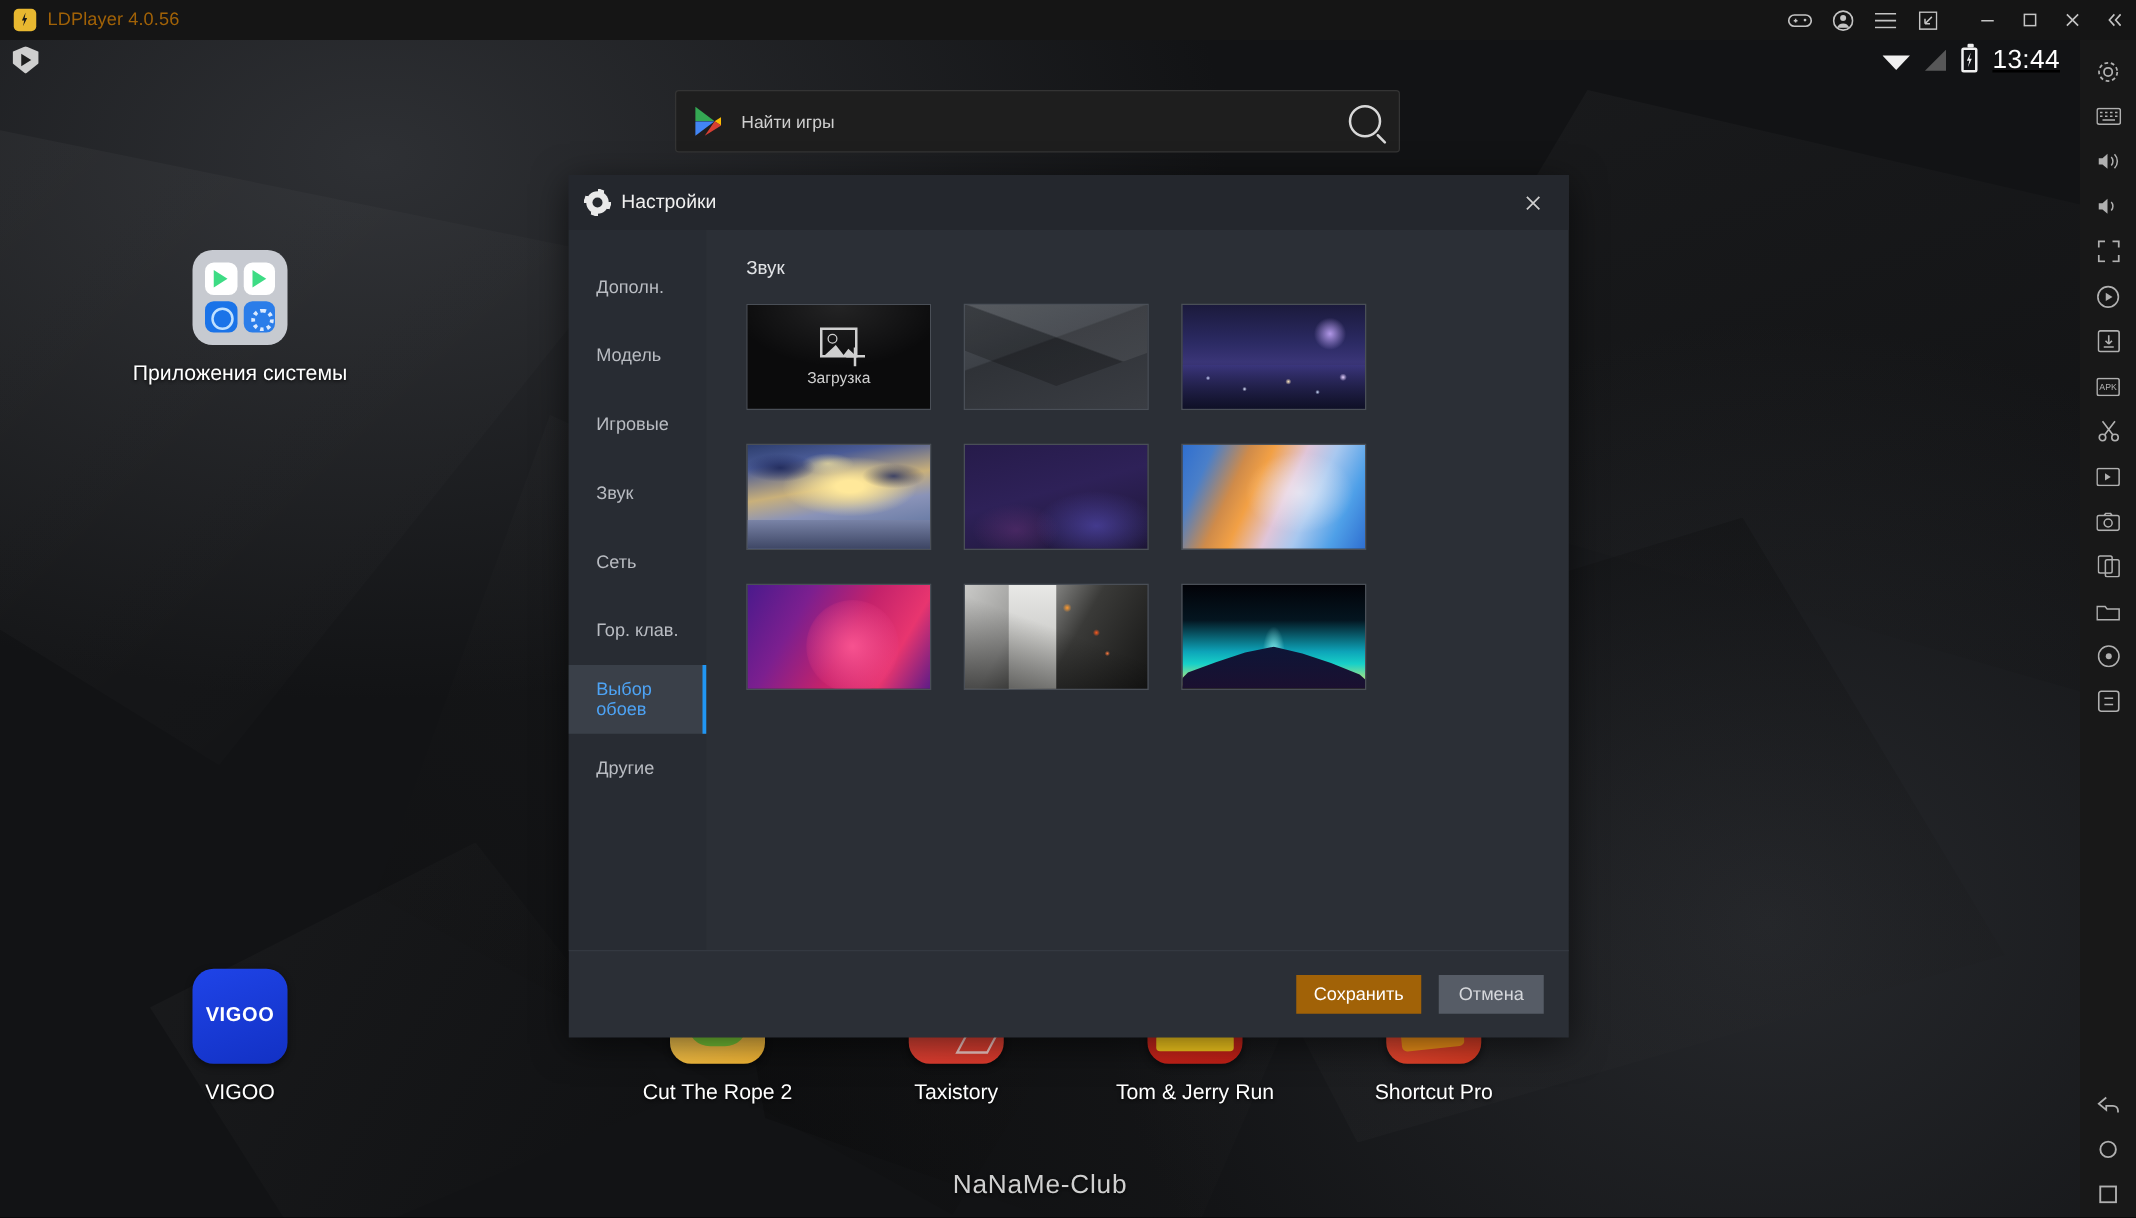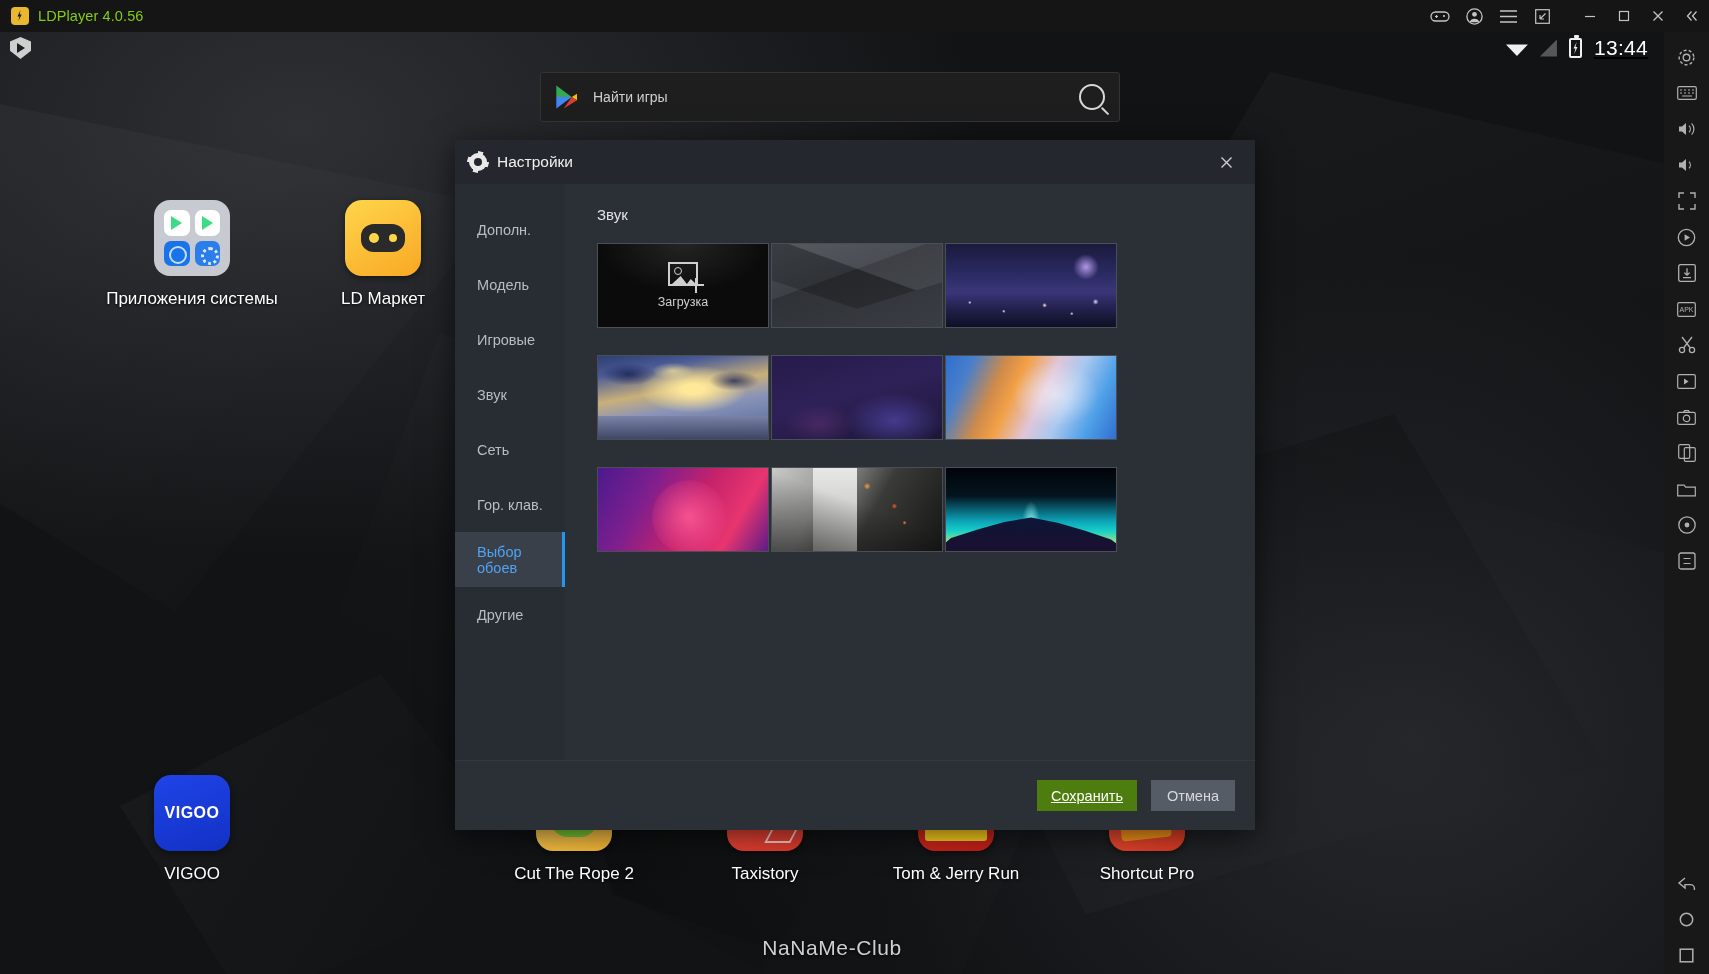--- a/index.html
+++ b/index.html
@@ -33,21 +33,21 @@
     position: relative; flex: none;
   }
   .tb-logo::after {
     content: "";
     position: absolute; left: 6px; top: 3px;
     width: 5px; height: 11px;
     background: #1a1a1a;
     clip-path: polygon(70% 0, 10% 58%, 48% 58%, 28% 100%, 95% 40%, 55% 40%);
   }
   .tb-title {
-    font-size: 14.5px; color: #84cc16; letter-spacing: .1px;
+    font-size: 14.5px; color: #a16207; letter-spacing: .1px;
   }
   .tb-right { margin-left: auto; display: flex; align-items: center; height: 32px; }
   .tb-icon {
     width: 34px; height: 32px;
     display: flex; align-items: center; justify-content: center;
     color: #c4c4c4;
   }
   .tb-gap { width: 14px; }
 
   
@@ -346,21 +346,21 @@
 
   .dlg-main { flex: 1; padding: 22px 0 0 32px; min-width: 0; overflow: hidden; }
   .sec-title { font-size: 15px; color: #e2e4e7; margin-bottom: 20px; }
 
   .wp-grid {
     display: grid;
     grid-template-columns: repeat(3, 148px);
     gap: 27px 26px;
   }
   .wp-cell {
-    width: 172px; height: 85px;
+    width: 148px; height: 85px;
     border: 1px solid #4a4f57;
     position: relative; overflow: hidden;
   }
 
   .wp-upload {
     background:
       radial-gradient(ellipse 120px 70px at 50% 0%, rgba(255,255,255,.10), rgba(255,255,255,0) 70%),
       #0b0b0c;
     display: flex; flex-direction: column; align-items: center; justify-content: center;
   }
@@ -510,21 +510,21 @@
     border-top: 1px solid #343941;
     display: flex; align-items: center; justify-content: flex-end;
     padding-right: 20px; gap: 14px;
   }
   .btn {
     height: 31px; min-width: 84px; padding: 0 14px;
     border: none; font-size: 14.5px;
     font-family: "Liberation Sans", sans-serif;
     cursor: pointer;
   }
-  .btn-primary { background: #4d7c0f; color: #fff; text-decoration: underline; }
+  .btn-primary { background: #a16207; color: #fff; }
   .btn-secondary { background: #565c66; color: #d6d8dc; }
 </style>
 </head>
 <body>
 
 <div id="app">
 
   <div class="titlebar">
     <div class="tb-logo"></div>
     <div class="tb-title">LDPlayer 4.0.56</div>
@@ -600,26 +600,20 @@
     <div class="dk-icon" style="left:126px; top:168px;align-items:center;">
       <div class="folder">
         <span class="fa1"></span>
           <span class="fa2"></span>
           <span class="fa3"></span>
           <span class="fa4"></span>
       </div>
       <div class="dk-label">Приложения системы</div>
     </div>
 
-    <div class="dk-icon" style="left:317px; top:168px;">
-      <div class="dk-art ld-art">
-          <div class="ld-pad"></div>
-        </div>
-      <div class="dk-label">LD Маркет</div>
-    </div>
 
     <div class="dk-icon" style="left:126px; top:743px;">
       <div class="dk-art vigoo-art">
           <b>VIGOO</b>
         </div>
       <div class="dk-label">VIGOO</div>
     </div>
 
 
     <div class="dk-icon" style="left:508px; top:743px;">

